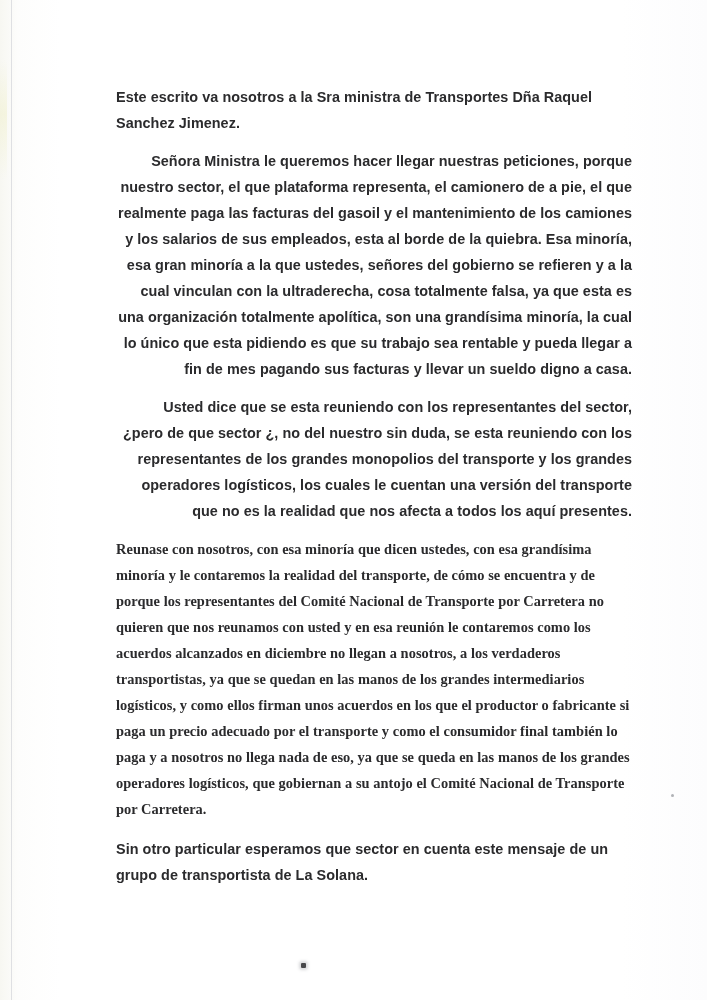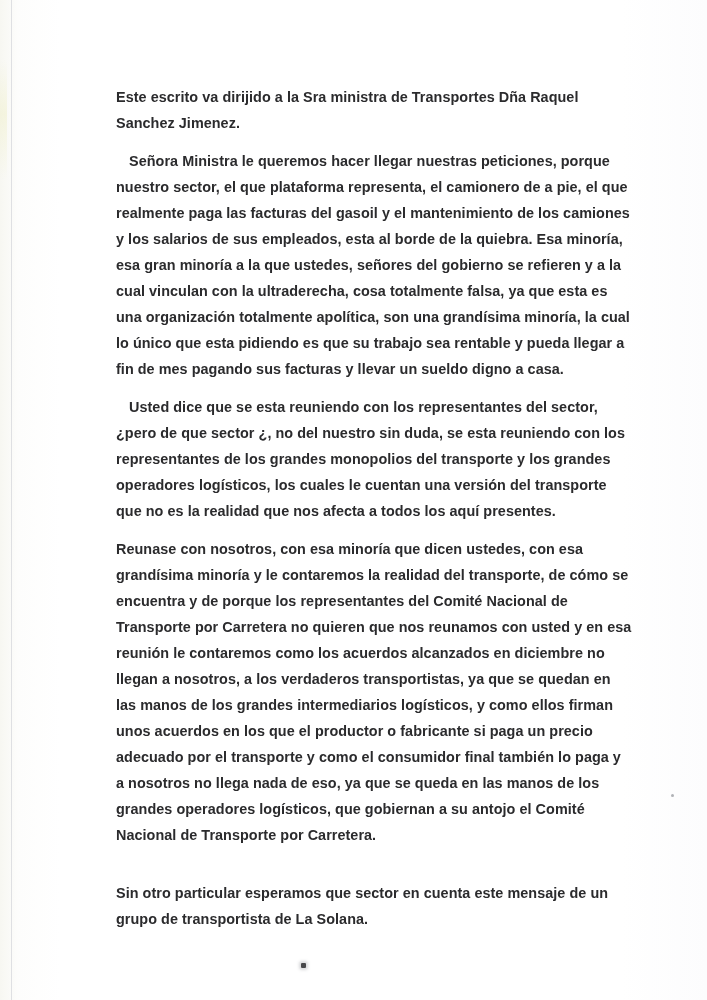--- a/index.html
+++ b/index.html
@@ -76,37 +76,39 @@
     margin: 0 0 12px 0;
     font-size: 14.4px;
     line-height: 26px;
     font-weight: bold;
     color: #2b2b2d;
     letter-spacing: 0.05px;
     text-rendering: optimizeLegibility;
   }
   .para.indented {
     text-indent: 13px;
+    text-align: right;
   }
   .para.gap-lg {
-    margin-bottom: 32px;
+    margin-bottom: 14px;
+    font-family: Liberation Serif, serif;
   }
 </style>
 </head>
 <body>
 
 <div id="page">
 
   <div id="paper-tone"></div>
   <div id="scan-line-left"></div>
   <div id="scan-edge-tint"></div>
   <div id="speck-right"></div>
   <div id="speck-bottom"></div>
 
   <div id="letter-body">
-    <p class="para">Este escrito va dirijido a la Sra ministra de Transportes Dña Raquel Sanchez Jimenez.</p>
+    <p class="para">Este escrito va nosotros a la Sra ministra de Transportes Dña Raquel Sanchez Jimenez.</p>
     <p class="para indented">Señora Ministra le queremos hacer llegar nuestras peticiones, porque nuestro sector, el que plataforma representa, el camionero de a pie, el que realmente paga las facturas del gasoil y el mantenimiento de los camiones y los salarios de sus empleados, esta al borde de la quiebra. Esa minoría, esa gran minoría a la que ustedes, señores del gobierno se refieren y a la cual vinculan con la ultraderecha, cosa totalmente falsa, ya que esta es una organización totalmente apolítica, son una grandísima minoría, la cual lo único que esta pidiendo es que su trabajo sea rentable y pueda llegar a fin de mes pagando sus facturas y llevar un sueldo digno a casa.</p>
     <p class="para indented">Usted dice que se esta reuniendo con los representantes del sector, ¿pero de que sector ¿, no del nuestro sin duda, se esta reuniendo con los representantes de los grandes monopolios del transporte y los grandes operadores logísticos, los cuales le cuentan una versión del transporte que no es la realidad que nos afecta a todos los aquí presentes.</p>
     <p class="para gap-lg">Reunase con nosotros, con esa minoría que dicen ustedes, con esa grandísima minoría y le contaremos la realidad del transporte, de cómo se encuentra y de porque los representantes del Comité Nacional de Transporte por Carretera no quieren que nos reunamos con usted y en esa reunión le contaremos como los acuerdos alcanzados en diciembre no llegan a nosotros, a los verdaderos transportistas, ya que se quedan en las manos de los grandes intermediarios logísticos, y como ellos firman unos acuerdos en los que el productor o fabricante si paga un precio adecuado por el transporte y como el consumidor final también lo paga y a nosotros no llega nada de eso, ya que se queda en las manos de los grandes operadores logísticos, que gobiernan a su antojo el Comité Nacional de Transporte por Carretera.</p>
     <p class="para">Sin otro particular esperamos que sector en cuenta este mensaje de un grupo de transportista de La Solana.</p>
   </div>
 
 </div>
 
 </body></html>

